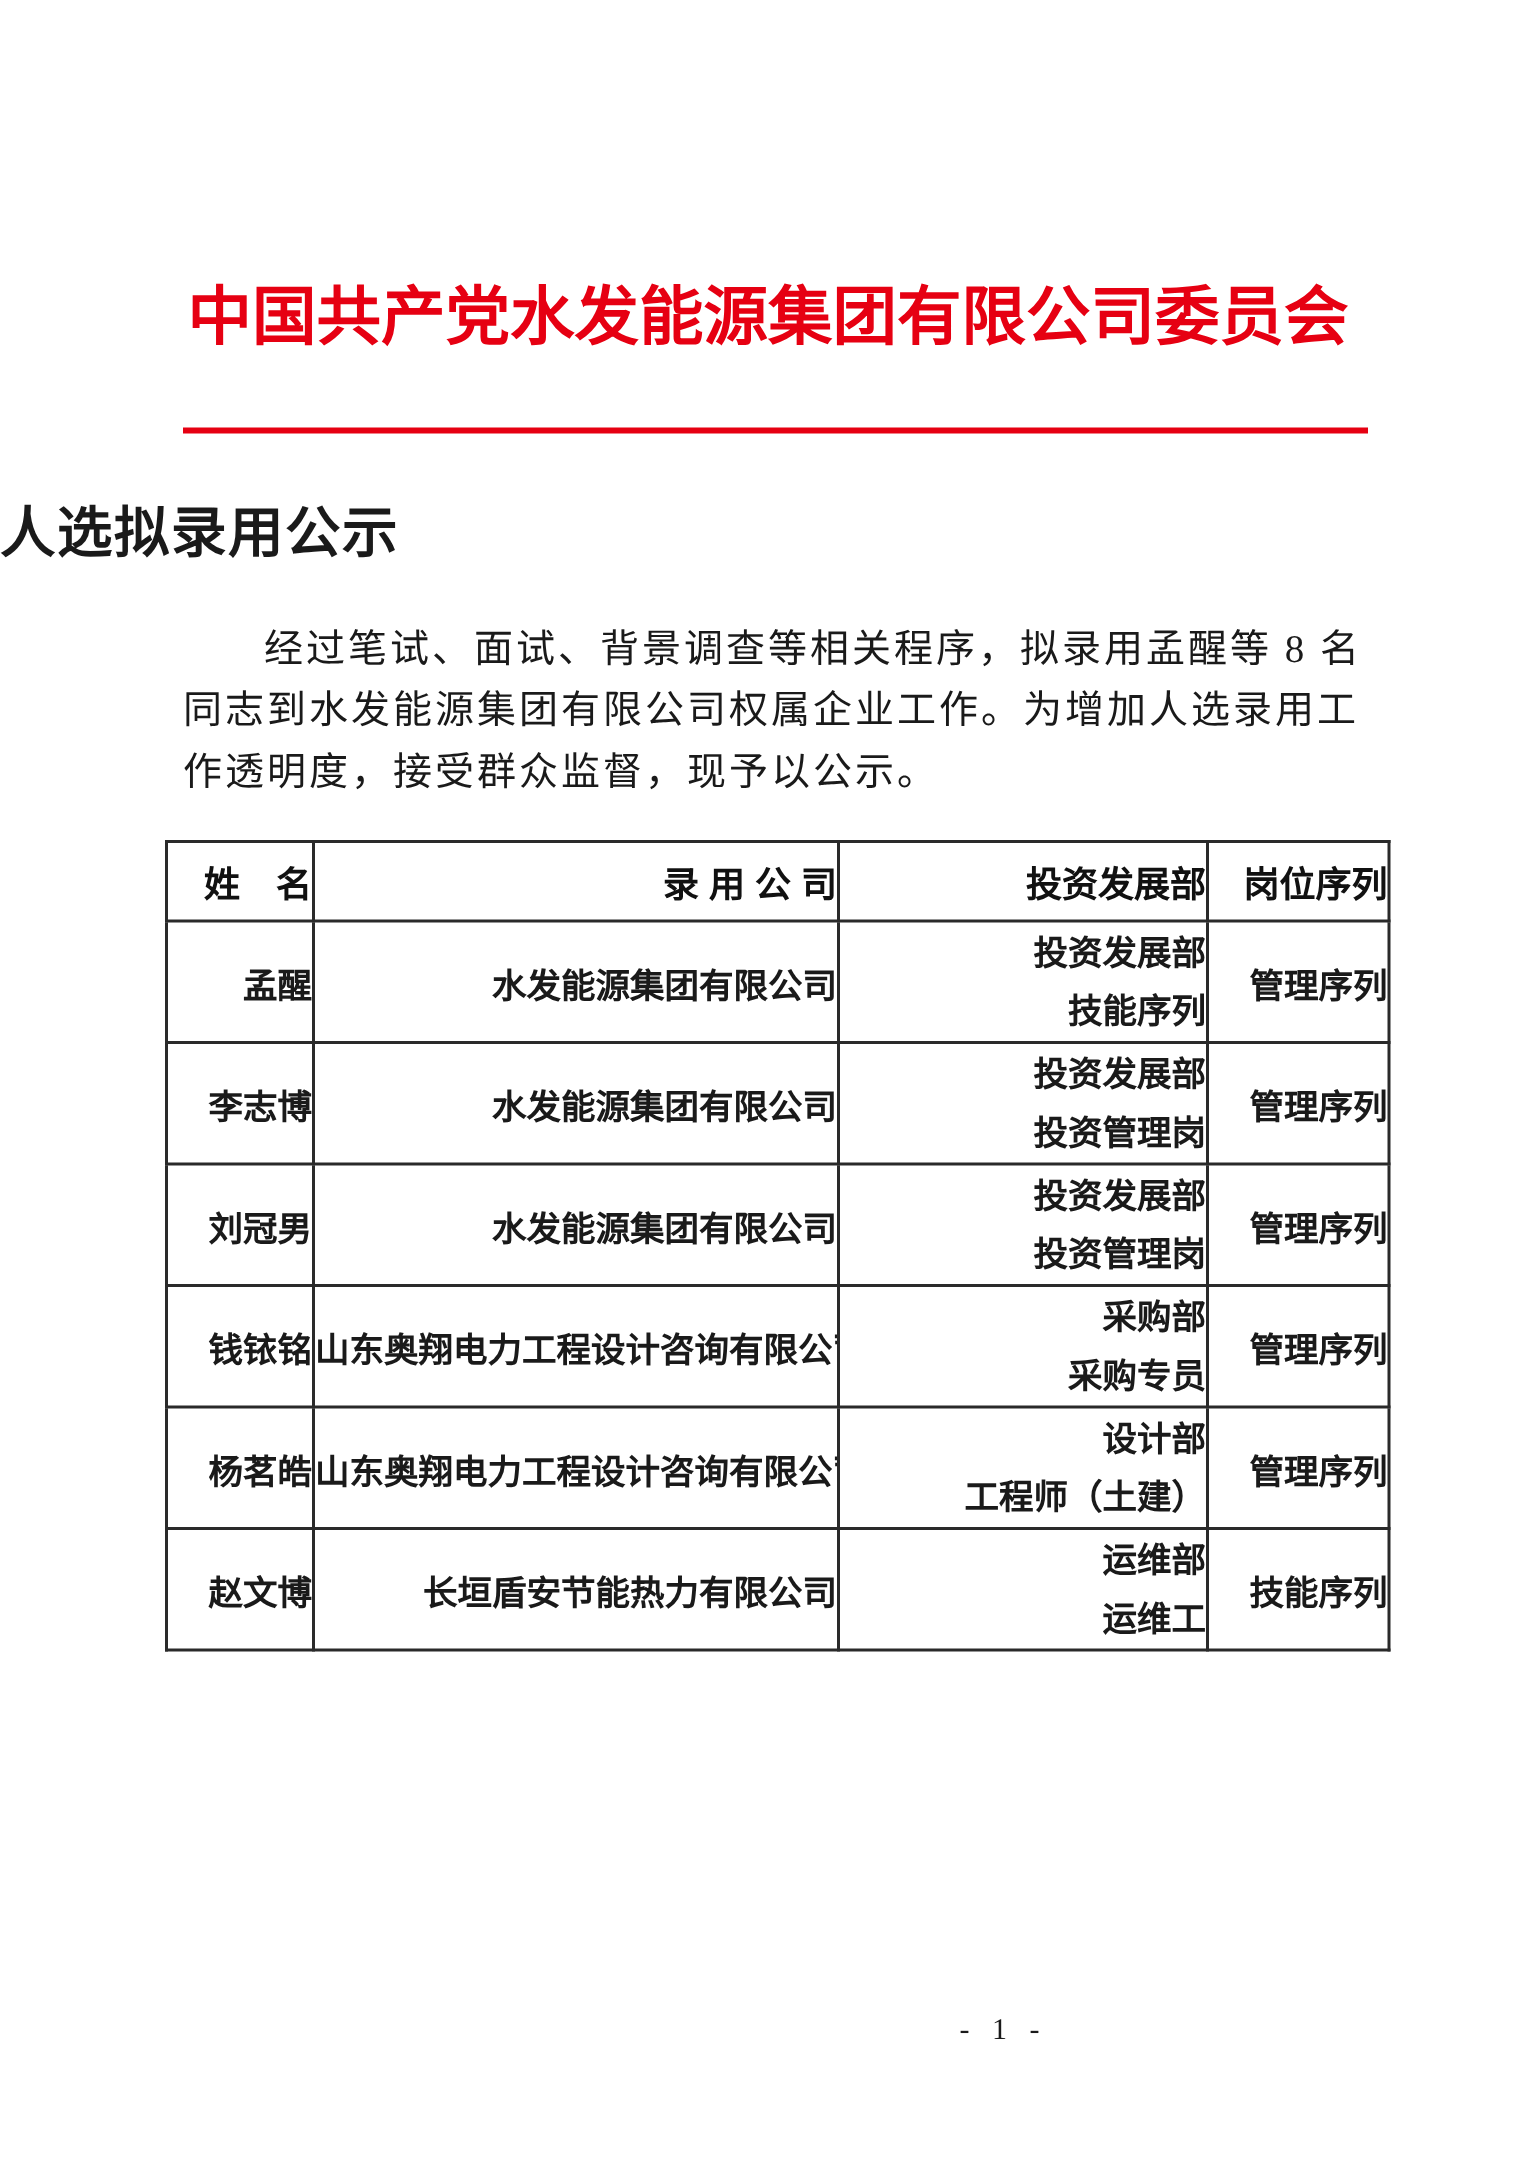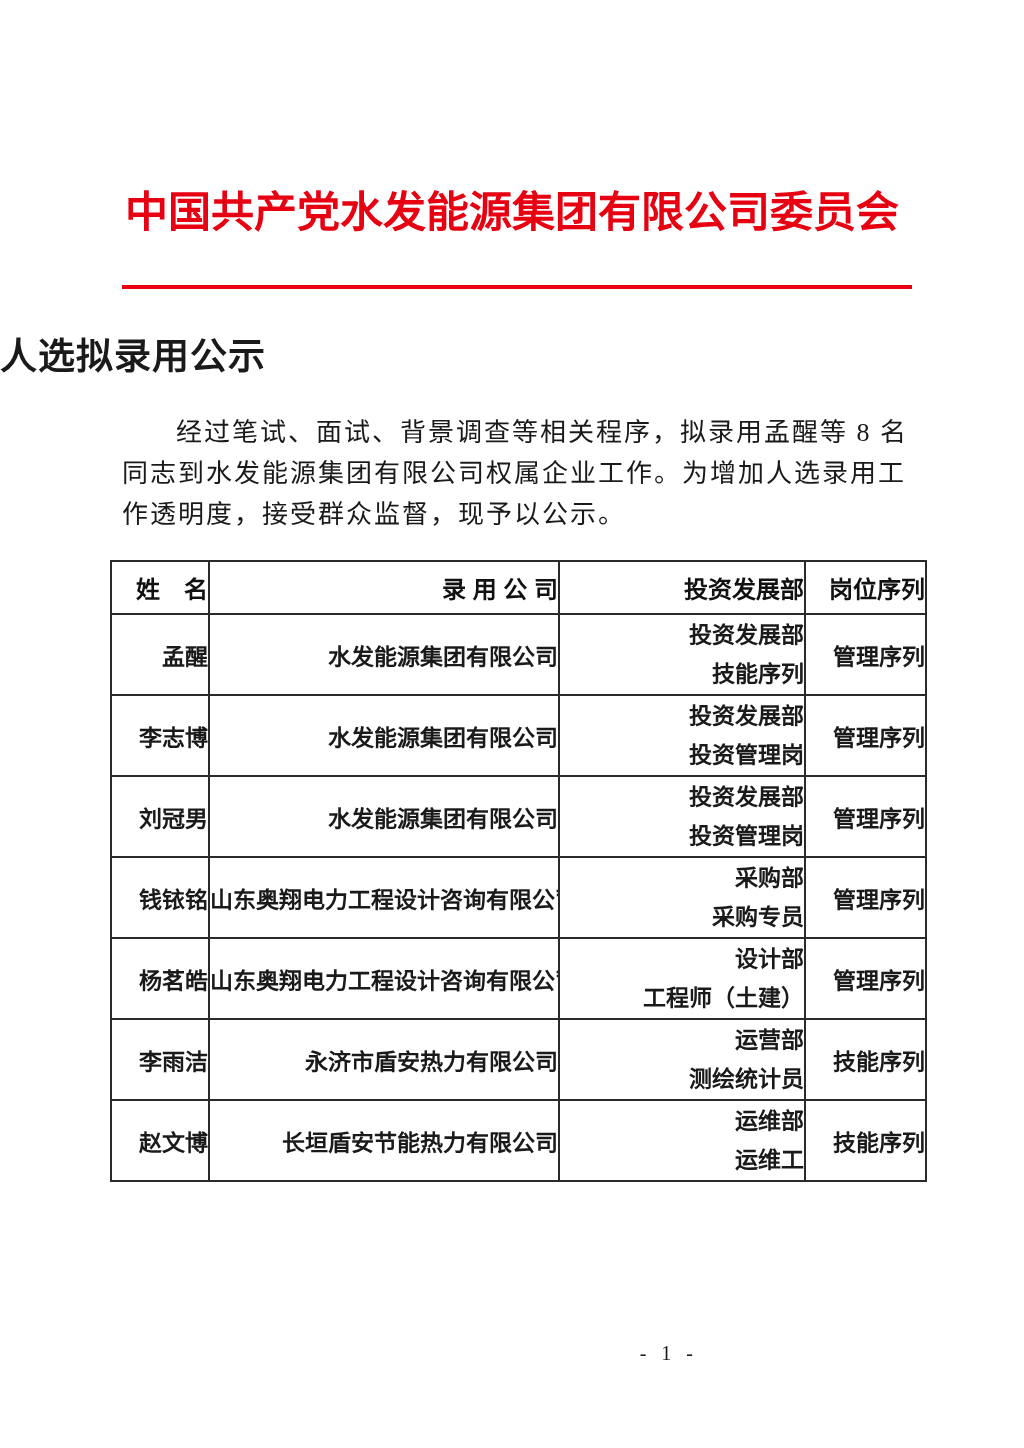--- a/index.html
+++ b/index.html
@@ -132,29 +132,20 @@
       <tr>
         <td>杨茗皓</td>
         <td>山东奥翔电力工程设计咨询有限公司</td>
         <td class="dept-cell">
           <div class="dept-line">设计部</div>
           <div class="dept-line">工程师（土建）</div>
         </td>
         <td>管理序列</td>
       </tr>
       <tr>
-        <td>李雨洁</td>
-        <td>永济市盾安热力有限公司</td>
-        <td class="dept-cell">
-          <div class="dept-line">运营部</div>
-          <div class="dept-line">测绘统计员</div>
-        </td>
-        <td>技能序列</td>
-      </tr>
-      <tr>
         <td>赵文博</td>
         <td>长垣盾安节能热力有限公司</td>
         <td class="dept-cell">
           <div class="dept-line">运维部</div>
           <div class="dept-line">运维工</div>
         </td>
         <td>技能序列</td>
       </tr>
     </tbody>
   </table>

